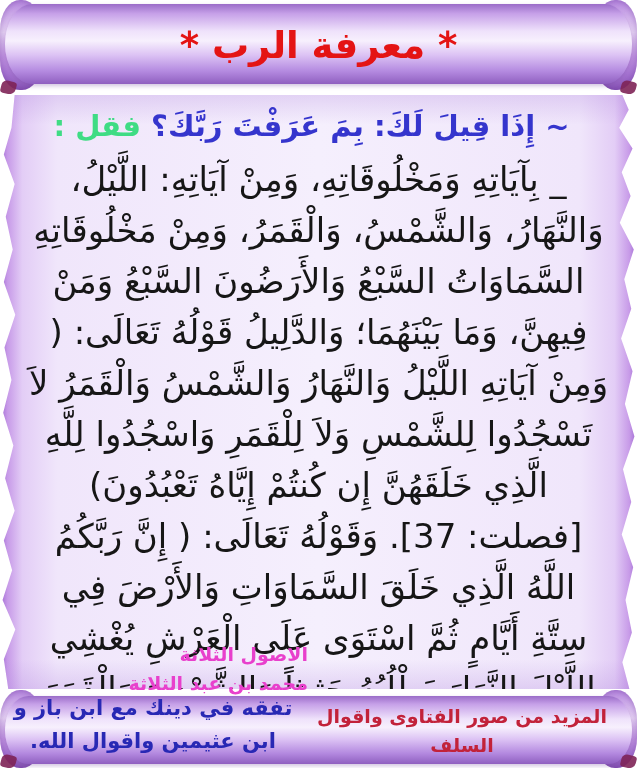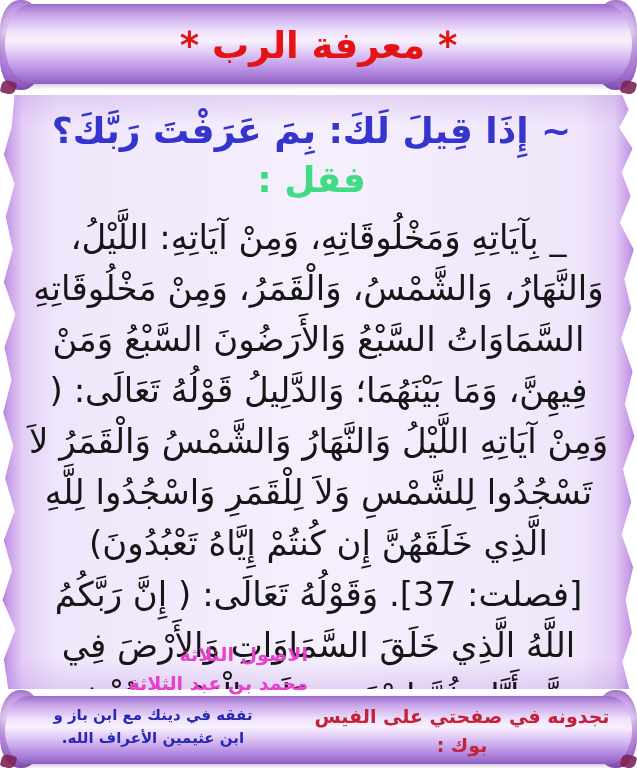--- a/index.html
+++ b/index.html
@@ -43,38 +43,38 @@
   
   .parchment{
     position:absolute;top:95px;left:0;right:0;height:594px;
     background:
       linear-gradient(180deg, rgba(178,138,222,.28) 0%, rgba(255,255,255,0) 5%, rgba(255,255,255,0) 95%, rgba(178,138,222,.28) 100%),
       linear-gradient(90deg,#9f6ad2 0%,#c79ae8 1.2%,#e3cdf6 3.5%,#f0e6fb 9%,#f5effd 50%,#f0e6fb 91%,#e3cdf6 96.5%,#c79ae8 98.8%,#9f6ad2 100%);
     clip-path:polygon(2.3% 0%,97.7% 0%,98.7% 2.5%,97.2% 5.5%,99.3% 9%,97.6% 13%,99% 17%,97.3% 21.5%,99.5% 26%,98% 31%,99.1% 36%,97.5% 41%,99.3% 46.5%,98.1% 52%,99.6% 57.5%,97.8% 63%,99.1% 68.5%,97.6% 74%,99.4% 79.5%,98.2% 85%,99.2% 90.5%,97.7% 95.5%,98.8% 100%,1.3% 100%,0.6% 95%,2.4% 90%,0.4% 85%,1.9% 80%,0.6% 75%,2.3% 70%,0.8% 64.5%,2.1% 59%,0.5% 53.5%,1.8% 48%,0.7% 42.5%,2.4% 37%,0.6% 31.5%,2% 26%,0.9% 20.5%,2.3% 15%,0.6% 10%,1.8% 5.5%);
   }
   .question-line{
     padding:12px 30px 0 16px;text-align:center;direction:rtl;
-    font-size:36px;line-height:1.35;font-weight:bold;
+    font-size:29px;line-height:1.35;font-weight:bold;
   }
   .q-blue{color:var(--question-blue,#3535cd);}
   .q-green{color:var(--answer-green,#3fdc84);}
   .body-text{
     padding:8px 28px 0 28px;text-align:center;direction:rtl;
     font-size:34px;line-height:1.5;color:#161616;
   }
   
   .attribution{
     position:absolute;left:38px;top:640px;width:270px;z-index:6;
     color:var(--attribution-pink,#e840cc);
     font-size:19px;font-weight:bold;line-height:1.5;
   }
   
   .footer-note{position:absolute;z-index:5;font-weight:bold;text-align:center;direction:rtl;line-height:1.55;}
   .footer-right{right:10px;top:14px;width:330px;font-size:19px;color:var(--footer-red,#c2223a);}
-  .footer-left{left:8px;top:16px;width:290px;font-size:15px;color:var(--footer-blue,#2828b4);}
+  .footer-left{left:8px;top:4px;width:290px;font-size:21px;color:var(--footer-blue,#2828b4);}
 </style>
 </head>
 <body>
 
 <div class="poster">
 
   <div class="banner banner-top">
     <div class="cap cap-left"></div>
     <div class="cap cap-right"></div>
     <div class="tube"></div>
@@ -96,21 +96,22 @@
     <div>محمد بن عبد الثلاثة</div>
   </div>
 
   <div class="banner banner-bottom">
     <div class="cap cap-left"></div>
     <div class="cap cap-right"></div>
     <div class="tube"></div>
     <div class="corner c-left"></div>
     <div class="corner c-right"></div>
     <div class="footer-note footer-right">
+      <div>المزيد من صور الفتاوى واقوال السلف</div>
       <div>تجدونه في صفحتي على الفيس بوك :</div>
     </div>
     <div class="footer-note footer-left">
       <div>تفقه في دينك مع ابن باز و</div>
-      <div>ابن عثيمين الأعراف الله.</div>
+      <div>ابن عثيمين واقوال الله.</div>
     </div>
   </div>
 
 </div>
 
 </body></html>

